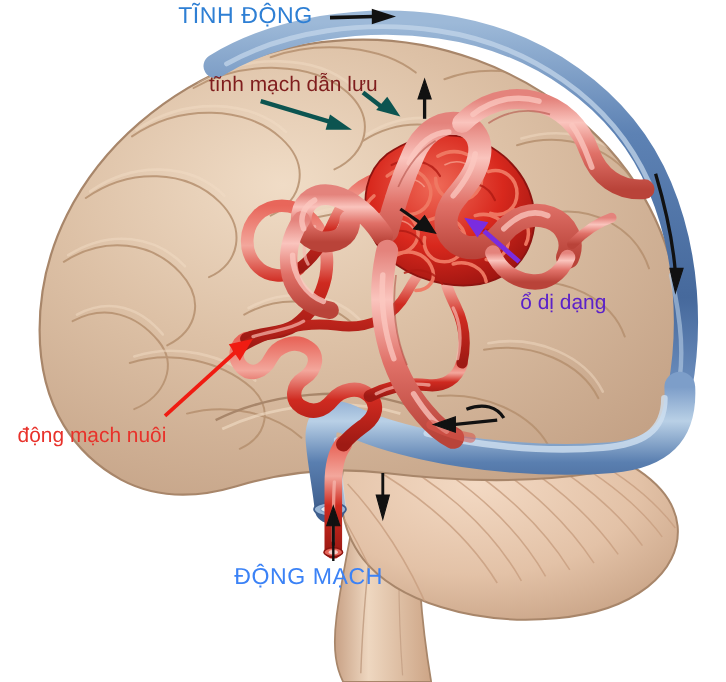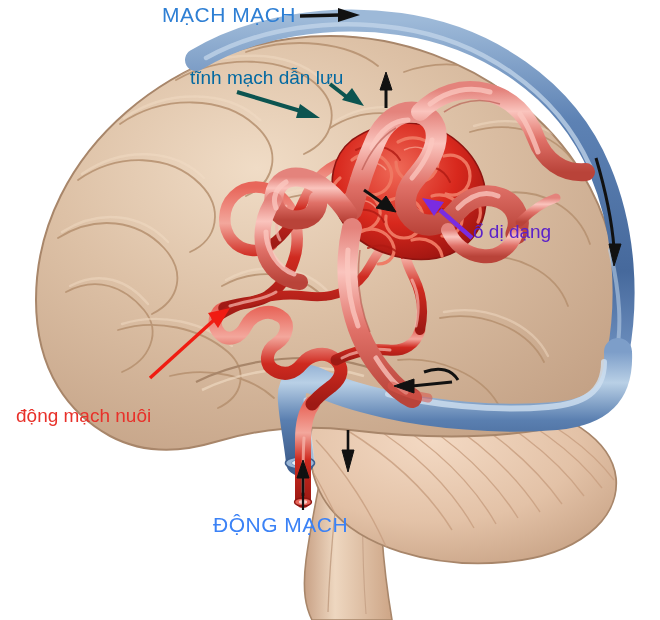--- a/index.html
+++ b/index.html
@@ -2,22 +2,22 @@
 <html><head>
 <meta charset="utf-8">
 <style>
   html,body{margin:0;padding:0;background:#ffffff;}
   body{width:660px;height:620px;overflow:hidden;
        font-family:"Liberation Sans","DejaVu Sans",sans-serif;}
   #stage{position:relative;width:660px;height:620px;background:#fff;}
   svg#fig{position:absolute;left:0;top:0;width:660px;height:620px;display:block;}
   .lbl{position:absolute;white-space:nowrap;line-height:1;}
   .lbl-venous{color:#2e7fd4;font-size:21px;letter-spacing:.5px;}
-  .lbl-drain{color:#0369a1;font-size:19px;}
-  .lbl-nidus{color:#5b21c9;font-size:19px;}
+  .lbl-drain{color:#7f1d1d;font-size:19px;}
+  .lbl-nidus{color:#5b21c9;font-size:19px;margin-top:44px;}
   .lbl-feeder{color:#e8312a;font-size:19px;}
   .lbl-artery{color:#3b82f6;font-size:21px;letter-spacing:.5px;}
 </style>
 </head>
 <body>
 
 <div id="stage">
 
   <svg id="fig" viewBox="0 0 660 620">
     <defs>
@@ -328,23 +328,23 @@
       <g>
         <path d="M150,378 L214,320" fill="none" stroke="#f01c12" stroke-width="3.4"></path>
         <path d="M208,313 L218,328 L230,308 Z" fill="#f01c12"></path>
       </g>
       <g>
         <path d="M303,510 L303,466" fill="none" stroke="#111" stroke-width="2.2"></path>
       </g>
     </g>
   </svg>
 
-  <div class="lbl lbl-venous" style="left:162px;top:4px;">MẠCH MẠCH</div>
+  <div class="lbl lbl-venous" style="left:162px;top:4px;">TĨNH ĐỘNG</div>
 
   <div class="lbl lbl-drain" style="left:190px;top:68px;">tĩnh mạch dẫn lưu</div>
 
   <div class="lbl lbl-nidus" style="left:473px;top:222px;">ổ dị dạng</div>
 
-  <div class="lbl lbl-feeder" style="left:16px;top:406px;">động mạch nuôi</div>
+  <div class="lbl lbl-feeder" style="left:16px;top:387px;">động mạch nuôi</div>
 
   <div class="lbl lbl-artery" style="left:213px;top:514px;">ĐỘNG MẠCH</div>
 
 </div>
 
 </body></html>

